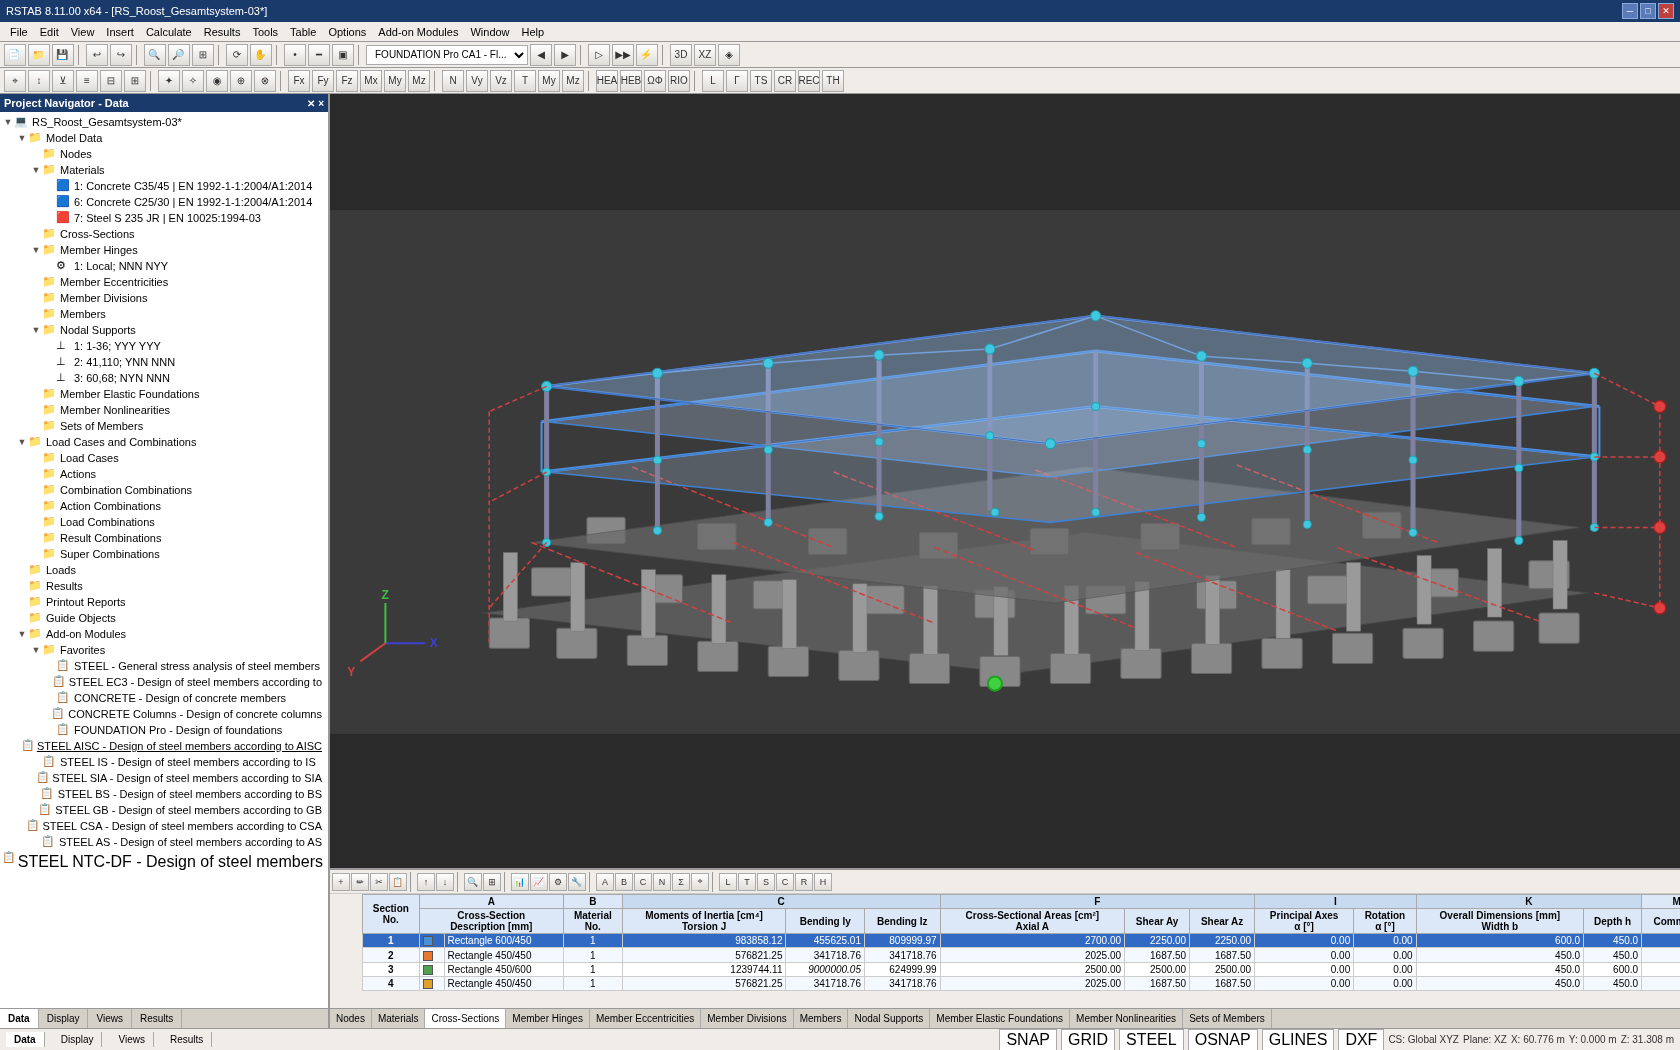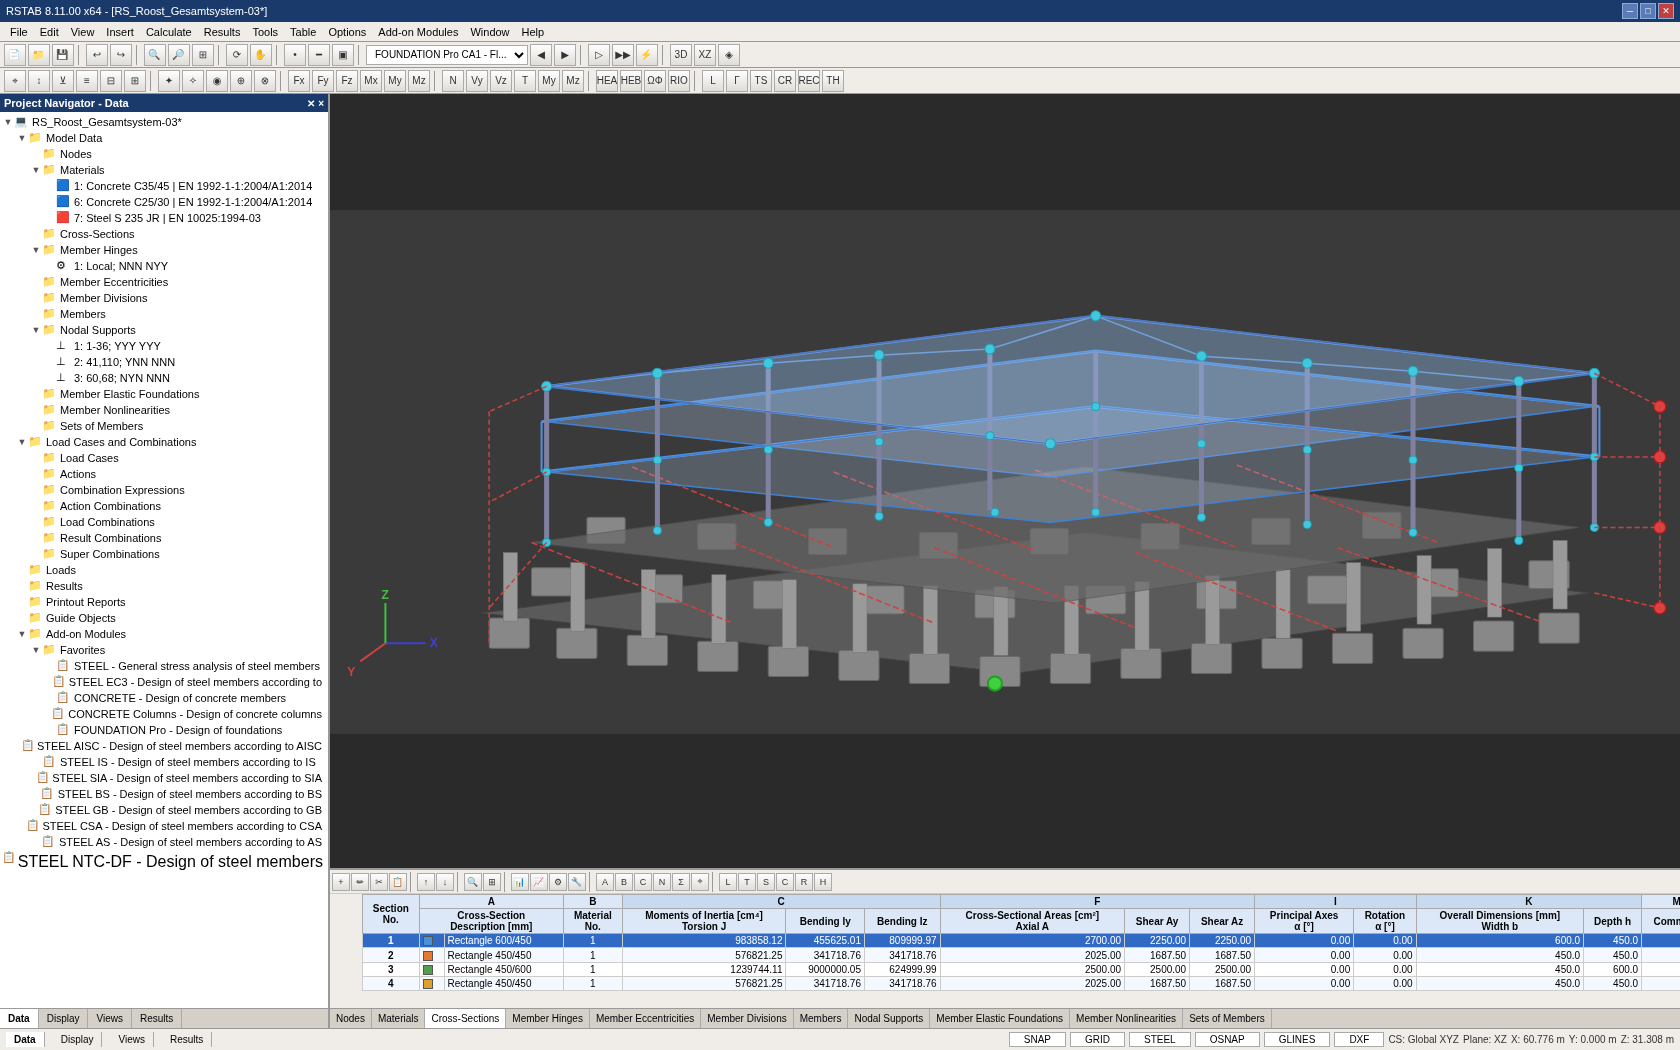--- a/index.html
+++ b/index.html
@@ -203,25 +203,25 @@
       height: 22px;
       background: #f0ede8;
       border-top: 1px solid #999;
       display: flex;
       align-items: center;
       padding: 0 6px;
       gap: 8px;
       font-size: 11px;
     }
     .status-tab {
-      padding: 1px 14px;
+      padding: 1px 6px;
       border: 1px solid #aaa;
       background: white;
       cursor: pointer;
-      font-size: 10px;
+      font-size: 16px;
     }
     .status-info { margin-left: auto; font-size: 10px; color: #333; }
 
     
     #nav-tabs {
       display: flex;
       background: #d4d0c8;
       border-top: 1px solid #999;
       height: 20px;
     }
@@ -519,21 +519,21 @@
         <div class="tree-item">
           <span class="tree-indent" style="width: 28px; display: inline-block;"></span>
           <span class="tree-toggle"> </span>
           <span class="tree-icon" style="font-size: 11px;">📁</span>
           <span class="tree-label" style="font-size: 11px;">Actions</span>
         </div>
         <div class="tree-item">
           <span class="tree-indent" style="width: 28px; display: inline-block;"></span>
           <span class="tree-toggle"> </span>
           <span class="tree-icon" style="font-size: 11px;">📁</span>
-          <span class="tree-label" style="font-size: 11px;">Combination Expressions</span>
+          <span class="tree-label" style="font-size: 11px;">Combination Combinations</span>
         </div>
         <div class="tree-item">
           <span class="tree-indent" style="width: 28px; display: inline-block;"></span>
           <span class="tree-toggle"> </span>
           <span class="tree-icon" style="font-size: 11px;">📁</span>
           <span class="tree-label" style="font-size: 11px;">Action Combinations</span>
         </div>
         <div class="tree-item">
           <span class="tree-indent" style="width: 28px; display: inline-block;"></span>
           <span class="tree-toggle"> </span>
@@ -615,21 +615,21 @@
         <div class="tree-item">
           <span class="tree-indent" style="width: 42px; display: inline-block;"></span>
           <span class="tree-toggle"> </span>
           <span class="tree-icon" style="font-size: 11px;">📋</span>
           <span class="tree-label" style="font-size: 11px;">FOUNDATION Pro - Design of foundations</span>
         </div>
         <div class="tree-item">
           <span class="tree-indent" style="width: 28px; display: inline-block;"></span>
           <span class="tree-toggle"> </span>
           <span class="tree-icon" style="font-size: 11px;">📋</span>
-          <span class="tree-label" style="font-size: 11px;">STEEL AISC - Design of steel members according to AISC</span>
+          <span class="tree-label" style="font-size: 11px; text-decoration: underline;">STEEL AISC - Design of steel members according to AISC</span>
         </div>
         <div class="tree-item">
           <span class="tree-indent" style="width: 28px; display: inline-block;"></span>
           <span class="tree-toggle"> </span>
           <span class="tree-icon" style="font-size: 11px;">📋</span>
           <span class="tree-label" style="font-size: 11px;">STEEL IS - Design of steel members according to IS</span>
         </div>
         <div class="tree-item">
           <span class="tree-indent" style="width: 28px; display: inline-block;"></span>
           <span class="tree-toggle"> </span>
@@ -955,21 +955,21 @@
                 <td style="text-align: right;">450.0</td>
                 <td style="text-align: right;">450.0</td>
                 <td style="text-align: left;"></td>
               </tr>
               <tr>
                 <td>3</td>
                 <td><span class="color-box" style="background: rgb(80, 160, 80);"></span></td>
                 <td>Rectangle 450/600</td>
                 <td style="text-align: center;">1</td>
                 <td style="text-align: right;">1239744.11</td>
-                <td style="text-align: right;">9000000.05</td>
+                <td style="text-align: right; font-style: italic;">9000000.05</td>
                 <td style="text-align: right;">624999.99</td>
                 <td style="text-align: right;">2500.00</td>
                 <td style="text-align: right;">2500.00</td>
                 <td style="text-align: right;">2500.00</td>
                 <td style="text-align: right;">0.00</td>
                 <td style="text-align: right;">0.00</td>
                 <td style="text-align: right;">450.0</td>
                 <td style="text-align: right;">600.0</td>
                 <td style="text-align: left;"></td>
               </tr>

